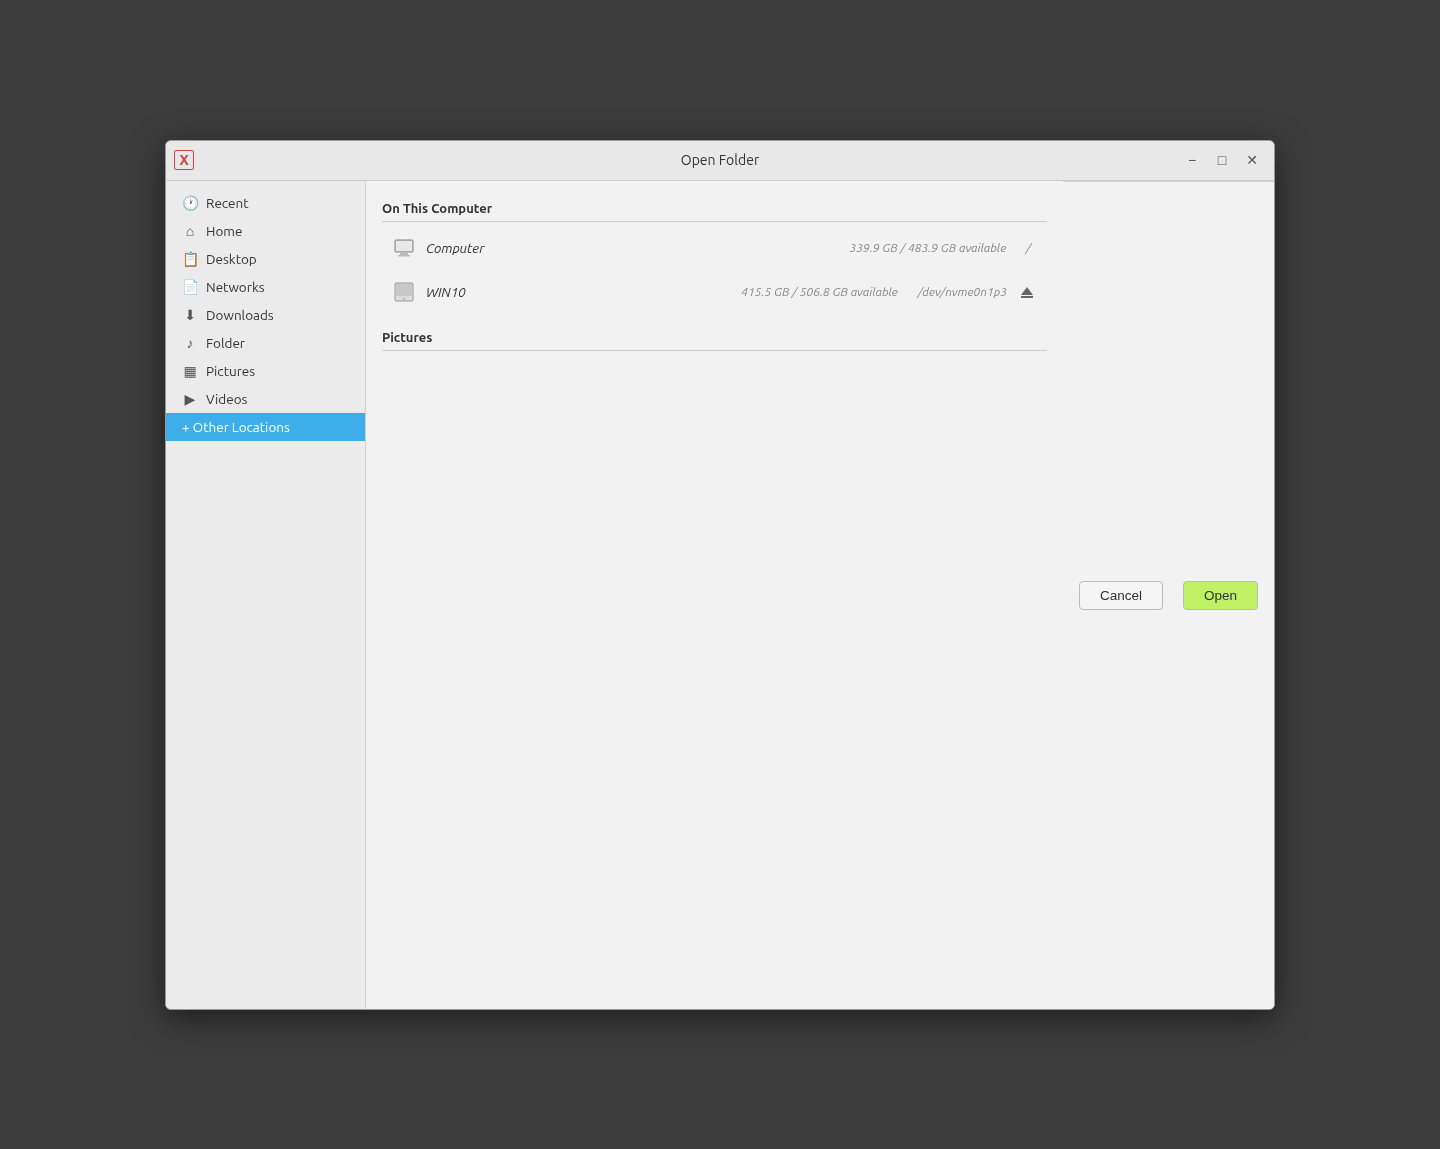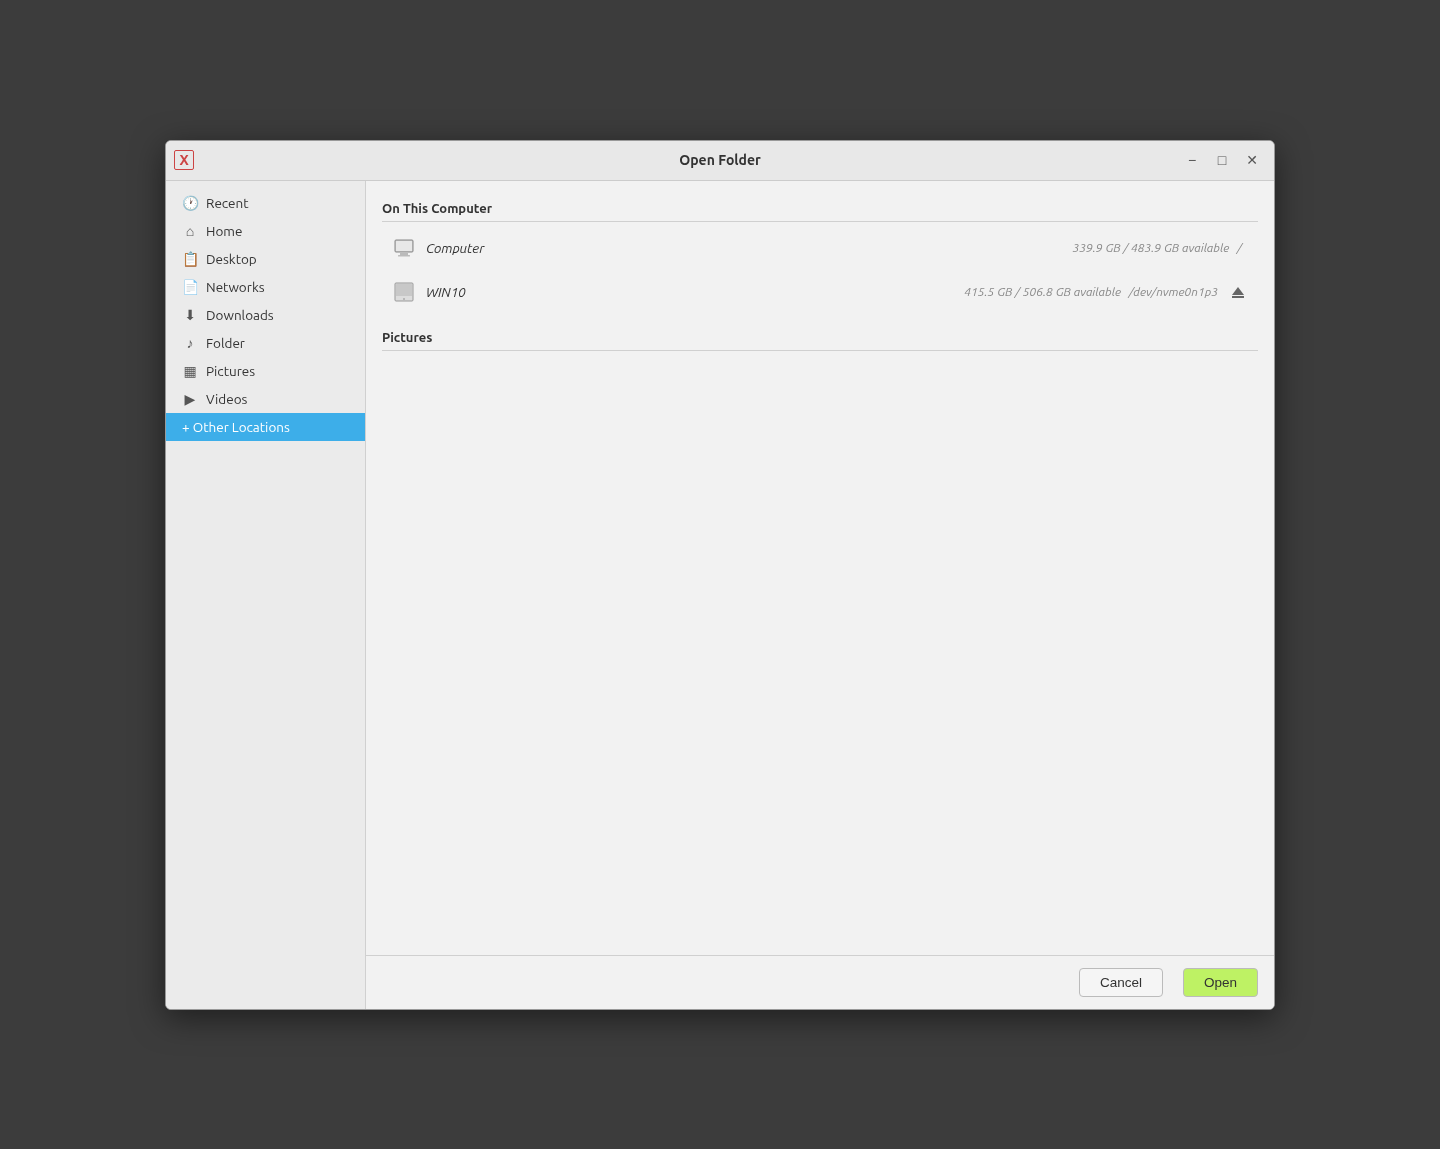--- a/index.html
+++ b/index.html
@@ -49,21 +49,21 @@
       border: 1.5px solid #c44;
       border-radius: 2px;
       font-weight: bold;
       line-height: 1;
     }
     .titlebar-title {
       flex: 1;
       text-align: center;
       font-size: 14px;
       color: #333;
-      font-weight: 700;
+      font-weight: 400;
       position: absolute;
       left: 50%;
       transform: translateX(-50%);
     }
     .titlebar-controls {
       display: flex;
       align-items: center;
       gap: 2px;
     }
     .titlebar-btn {
@@ -107,21 +107,21 @@
     .sidebar-icon {
       font-size: 14px;
       color: #555;
       width: 16px;
       text-align: center;
       flex-shrink: 0;
     }
     .main {
       flex: 1;
       display: flex;
-      flex-direction: column;
+      flex-direction: row;
       background: #f2f2f2;
       padding: 0;
     }
     .main-content {
       flex: 1;
       padding: 16px 16px 8px 16px;
       overflow-y: auto;
     }
     .section-header {
       font-size: 13px;
@@ -158,21 +158,21 @@
       height: 22px;
     }
     .location-name {
       flex: 1;
       font-size: 13.5px;
       color: #333;
     }
     .location-meta {
       font-size: 12px;
       color: #888;
-      margin-right: 8px;
+      margin-right: 20px;
     }
     .location-path {
       font-size: 12px;
       color: #888;
       margin-right: 8px;
     }
     .eject-btn {
       width: 24px;
       height: 24px;
       display: flex;

